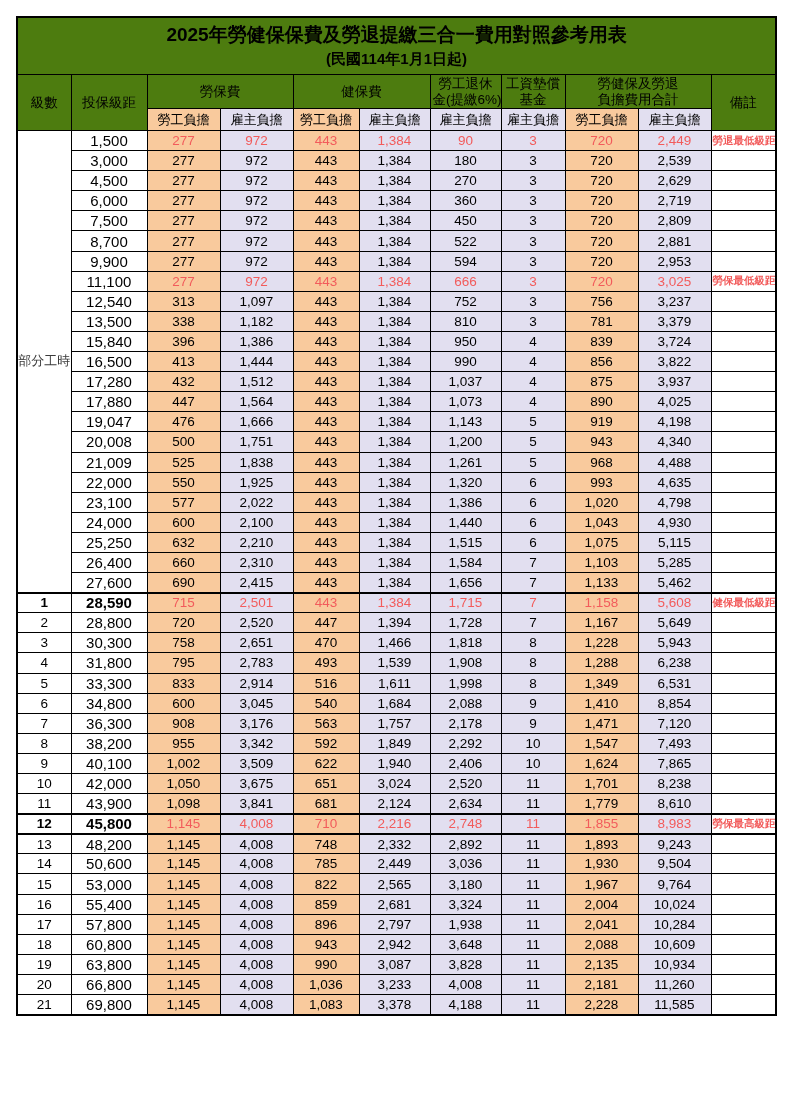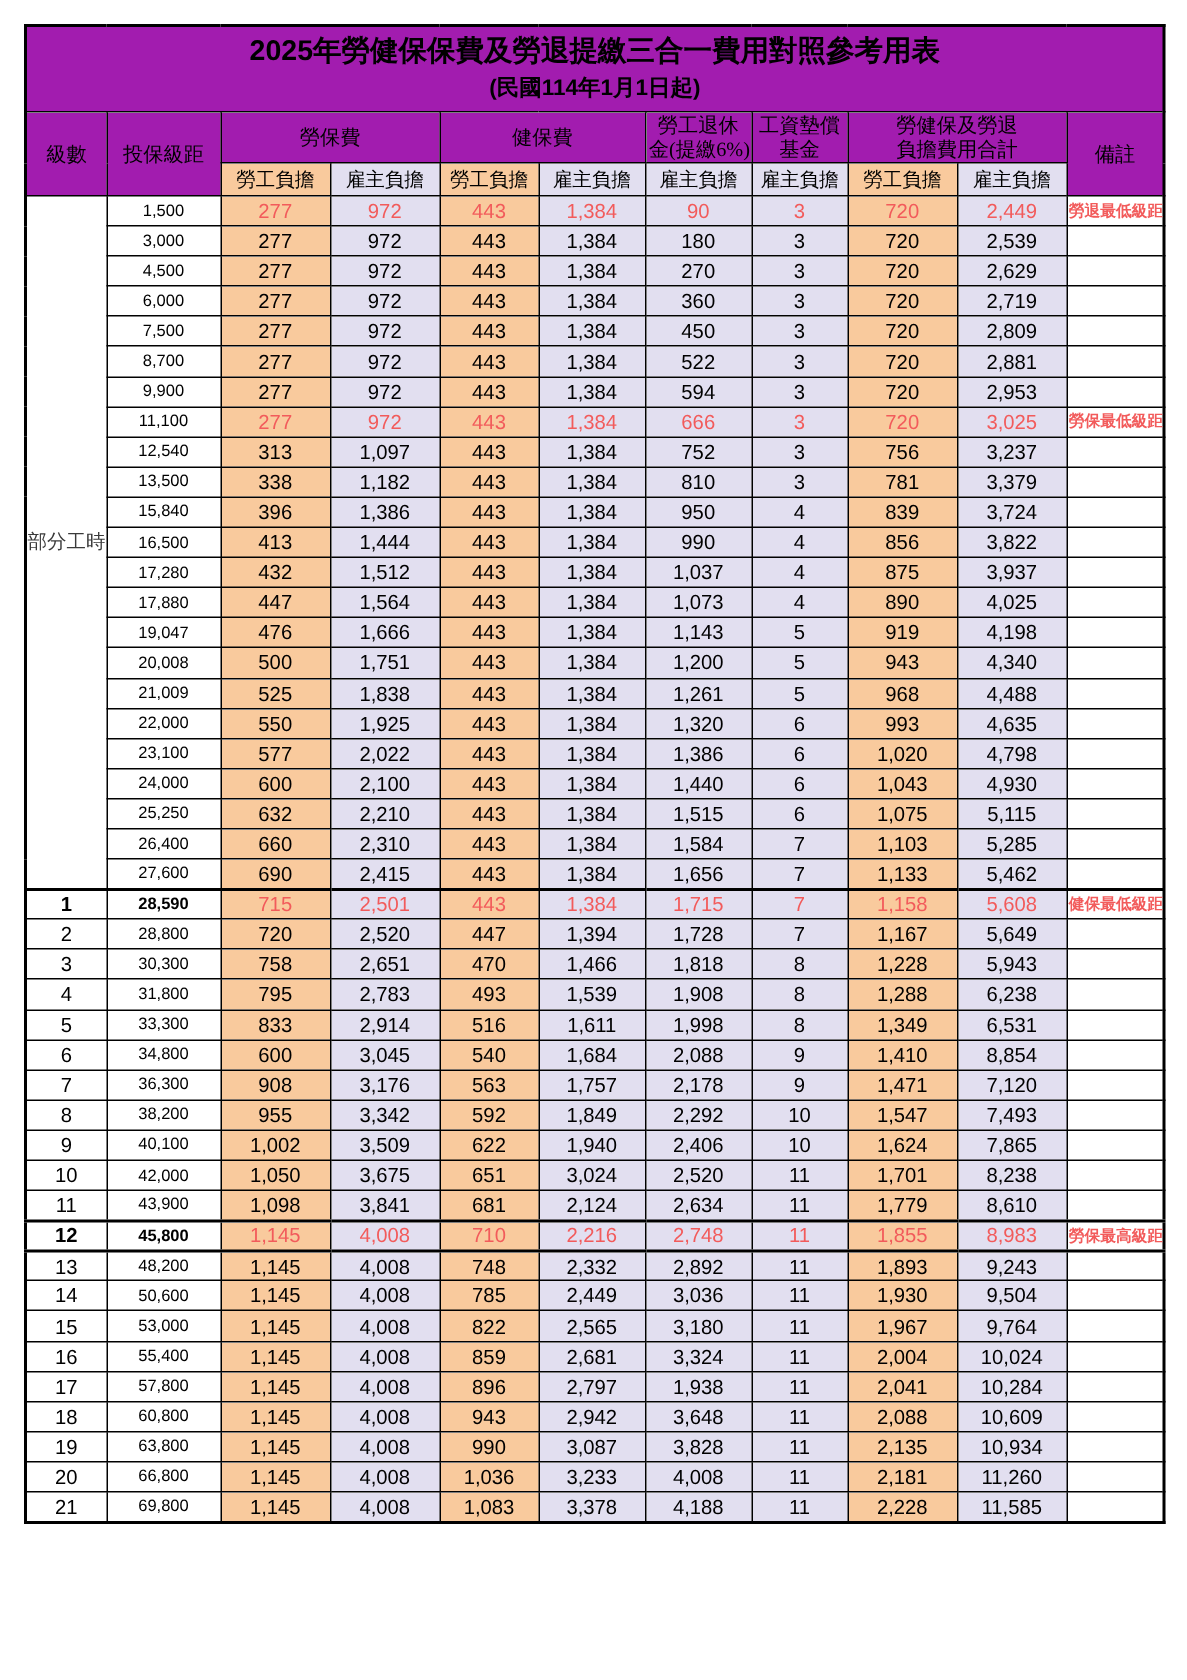--- a/index.html
+++ b/index.html
@@ -37,33 +37,33 @@
   }
   .sub-title {
     font-size: 15px;
     font-weight: bold;
     line-height: 21px;
   }
   thead th {
     font-weight: normal;
     font-size: 13.5px;
     line-height: 16px;
-    background: #a21caf;
+    background: #4d7c0f;
   }
   tr.group-header th { height: 34px; }
   tr.burden-header th { height: 22px; font-size: 13px; margin-top: 40px; }
-  .two-line span { display: block; line-height: 16px; font-family: Liberation Serif, serif; }
+  .two-line span { display: block; line-height: 16px; }
   .emp { background: #F9CA9D; }
   .er  { background: #E2DFF0; }
   tbody td {
     height: 20.1px;
     font-size: 13.5px;
   }
   td.level, td.bracket, td.remark { background: #ffffff; }
-  td.bracket { font-size: 11px; margin-top: 40px; }
+  td.bracket { font-size: 15px; margin-top: 40px; }
   td.group {
     font-size: 13px;
     color: #3a3a3a;
     padding: 0;
     letter-spacing: 0;
   }
   td.remark {
     font-size: 10.5px;
     font-weight: bold;
     color: #F25B5B;

